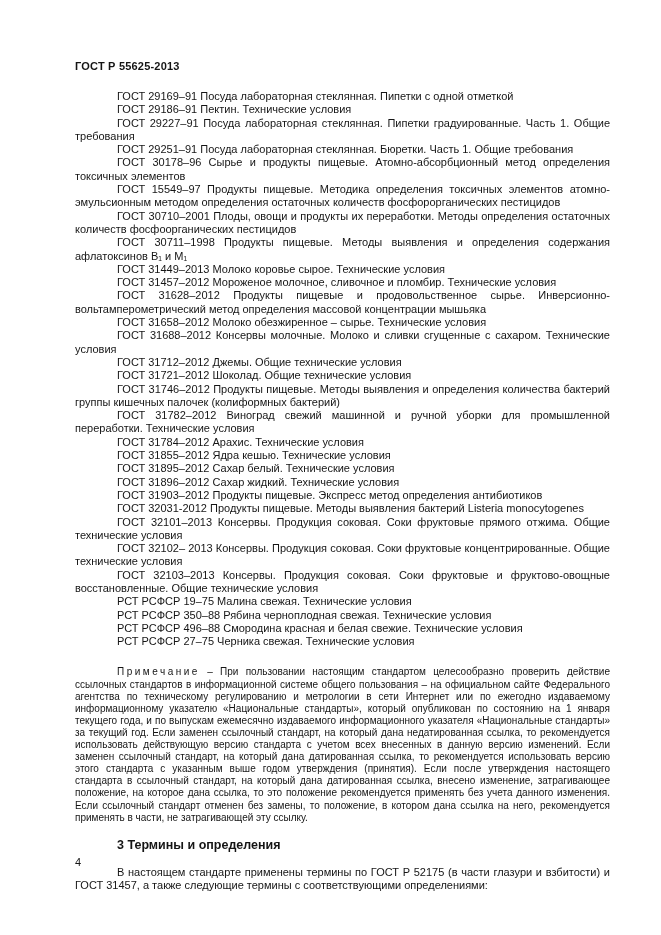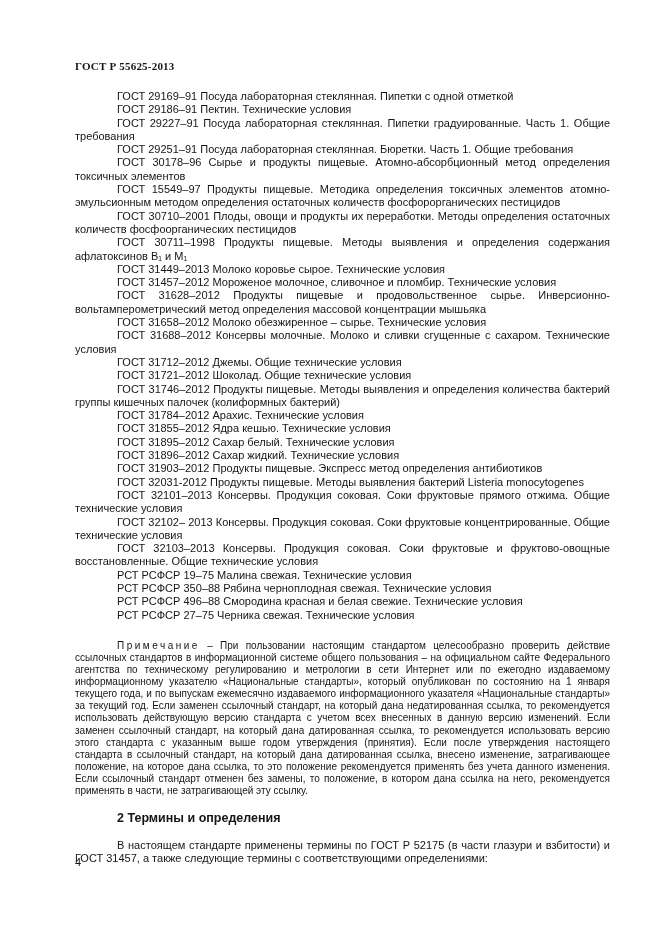--- a/index.html
+++ b/index.html
@@ -6,21 +6,21 @@
   body {
     width:661px; height:935px;
     background:#ffffff;
     position:relative;
     font-family:"Liberation Sans", "DejaVu Sans", sans-serif;
     color:#151515;
   }
   .page { position:absolute; left:0; top:0; width:661px; height:935px; background:#ffffff; overflow:hidden; }
   .running-header {
     position:absolute; left:75px; top:60px;
-    font-size:11px; font-weight:bold; letter-spacing:0.2px;font-family:Liberation Serif, serif;
+    font-size:11px; font-weight:bold; letter-spacing:0.2px;
   }
   .content {
     position:absolute; left:75px; top:90px; width:535px;
   }
   .para {
     margin:0;
     font-size:11px; line-height:13.3px;
     text-indent:42px;
     text-align:justify;
   }
@@ -65,38 +65,39 @@
         <p class="para">ГОСТ 30710–2001 Плоды, овощи и продукты их переработки. Методы определения остаточных количеств фосфоорганических пестицидов</p>
         <p class="para">ГОСТ 30711–1998 Продукты пищевые. Методы выявления и определения содержания афлатоксинов В₁ и М₁</p>
         <p class="para">ГОСТ 31449–2013 Молоко коровье сырое. Технические условия</p>
         <p class="para">ГОСТ 31457–2012 Мороженое молочное, сливочное и пломбир. Технические условия</p>
         <p class="para">ГОСТ 31628–2012 Продукты пищевые и продовольственное сырье. Инверсионно-вольтамперометрический метод определения массовой концентрации мышьяка</p>
         <p class="para">ГОСТ 31658–2012 Молоко обезжиренное – сырье. Технические условия</p>
         <p class="para">ГОСТ 31688–2012 Консервы молочные. Молоко и сливки сгущенные с сахаром. Технические условия</p>
         <p class="para">ГОСТ 31712–2012 Джемы. Общие технические условия</p>
         <p class="para">ГОСТ 31721–2012 Шоколад. Общие технические условия</p>
         <p class="para">ГОСТ 31746–2012 Продукты пищевые. Методы выявления и определения количества бактерий группы кишечных палочек (колиформных бактерий)</p>
+        <p class="para">ГОСТ 31782–2012 Виноград свежий машинной и ручной уборки для промышленной переработки. Технические условия</p>
         <p class="para">ГОСТ 31784–2012 Арахис. Технические условия</p>
         <p class="para">ГОСТ 31855–2012 Ядра кешью. Технические условия</p>
         <p class="para">ГОСТ 31895–2012 Сахар белый. Технические условия</p>
         <p class="para">ГОСТ 31896–2012 Сахар жидкий. Технические условия</p>
         <p class="para">ГОСТ 31903–2012 Продукты пищевые. Экспресс метод определения антибиотиков</p>
         <p class="para">ГОСТ 32031-2012 Продукты пищевые. Методы выявления бактерий Listeria monocytogenes</p>
         <p class="para">ГОСТ 32101–2013 Консервы. Продукция соковая. Соки фруктовые прямого отжима. Общие технические условия</p>
         <p class="para">ГОСТ 32102– 2013 Консервы. Продукция соковая. Соки фруктовые концентрированные. Общие технические условия</p>
         <p class="para">ГОСТ 32103–2013 Консервы. Продукция соковая. Соки фруктовые и фруктово-овощные восстановленные. Общие технические условия</p>
         <p class="para">РСТ РСФСР 19–75 Малина свежая. Технические условия</p>
         <p class="para">РСТ РСФСР 350–88 Рябина черноплодная свежая. Технические условия</p>
         <p class="para">РСТ РСФСР 496–88 Смородина красная и белая свежие. Технические условия</p>
         <p class="para">РСТ РСФСР 27–75 Черника свежая. Технические условия</p>
       </div>
 
     <p class="note"><span class="note-label">Примечание</span><span> – При пользовании настоящим стандартом целесообразно проверить действие ссылочных стандартов в информационной системе общего пользования – на официальном сайте Федерального агентства по техническому регулированию и метрологии в сети Интернет или по ежегодно издаваемому информационному указателю «Национальные стандарты», который опубликован по состоянию на 1 января текущего года, и по выпускам ежемесячно издаваемого информационного указателя «Национальные стандарты» за текущий год. Если заменен ссылочный стандарт, на который дана недатированная ссылка, то рекомендуется использовать действующую версию стандарта с учетом всех внесенных в данную версию изменений. Если заменен ссылочный стандарт, на который дана датированная ссылка, то рекомендуется использовать версию этого стандарта с указанным выше годом утверждения (принятия). Если после утверждения настоящего стандарта в ссылочный стандарт, на который дана датированная ссылка, внесено изменение, затрагивающее положение, на которое дана ссылка, то это положение рекомендуется применять без учета данного изменения. Если ссылочный стандарт отменен без замены, то положение, в котором дана ссылка на него, рекомендуется применять в части, не затрагивающей эту ссылку.</span></p>
 
-    <h2 class="section-heading">2 Термины и определения</h2>
+    <h2 class="section-heading">3 Термины и определения</h2>
 
     <p class="closing">В настоящем стандарте применены термины по ГОСТ Р 52175 (в части глазури и взбитости) и ГОСТ 31457, а также следующие термины с соответствующими определениями:</p>
 
   </div>
 
   <div class="page-number">4</div>
 
 </div>
 
 </body></html>

